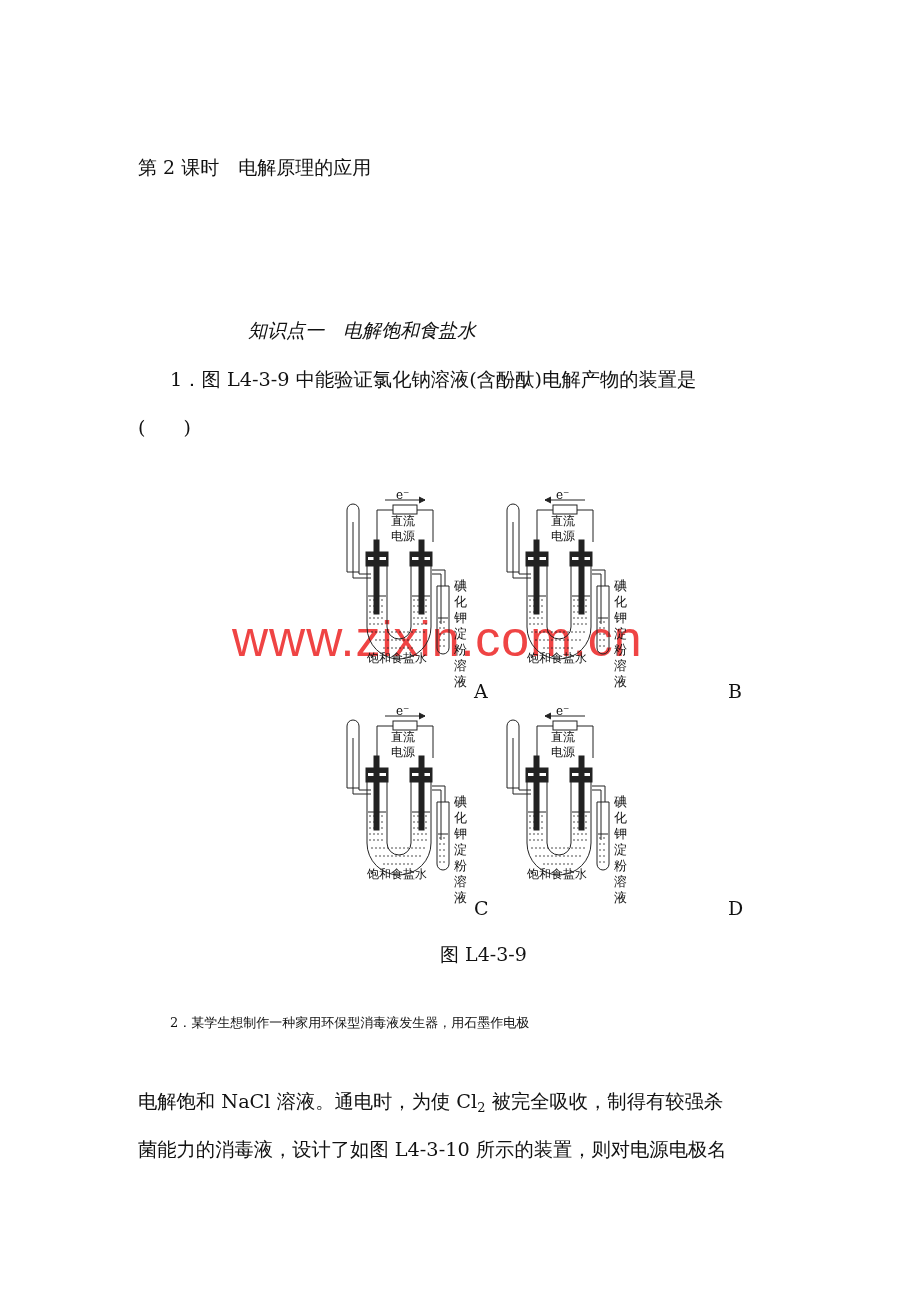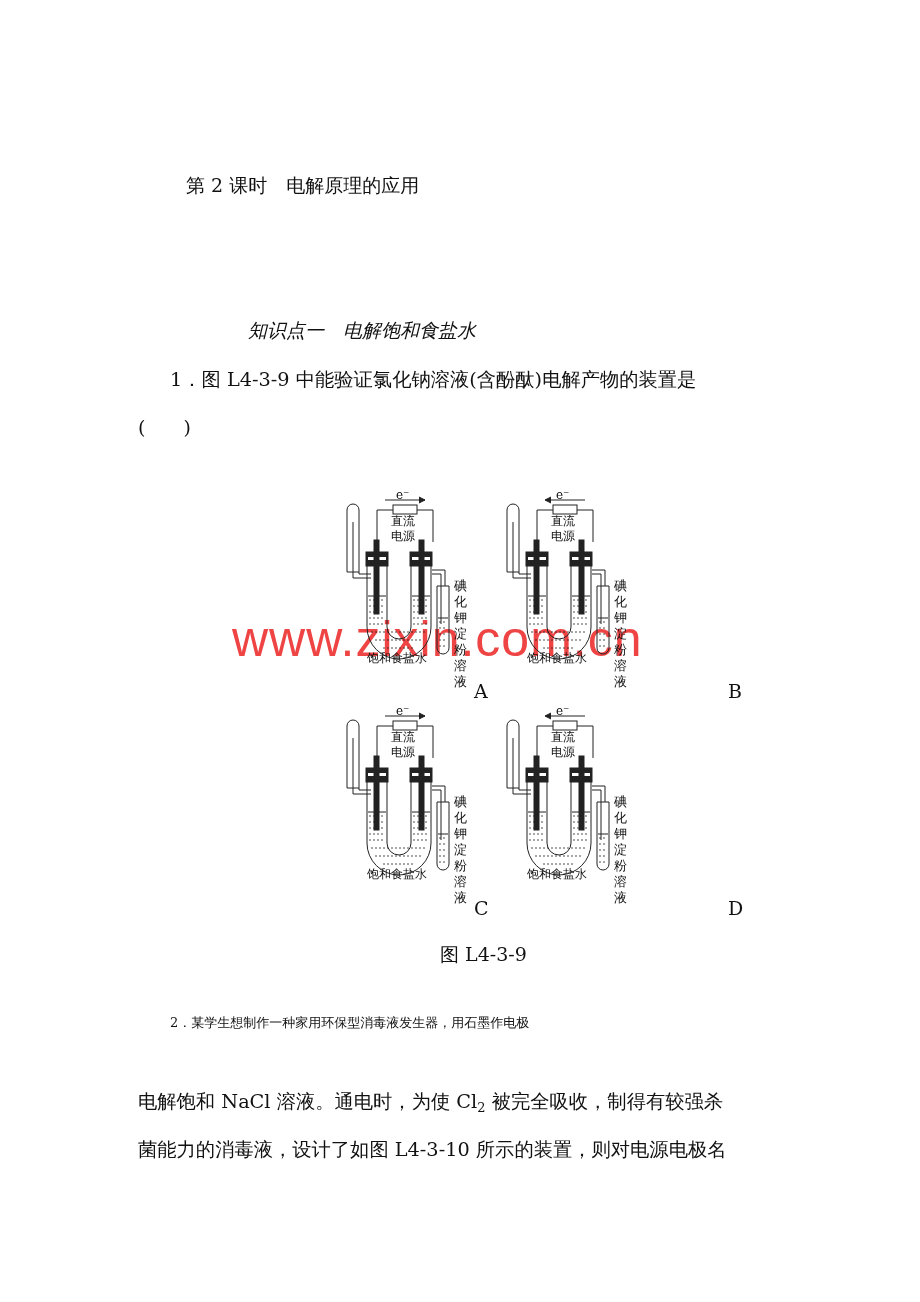--- a/index.html
+++ b/index.html
@@ -10,21 +10,21 @@
   .diagram { position:absolute; width:140px; height:180px; }
   .watermark { position:absolute; left:232px; top:610px; font-family:"Liberation Sans",sans-serif;
                font-size:50px; color:#ef4444; letter-spacing:1px; }
   .vlabel { position:absolute; font-size:13px; line-height:16px; width:14px; text-align:left; }
   .hlabel { position:absolute; font-size:12px; white-space:nowrap; }
   .psu { position:absolute; font-size:12px; line-height:15px; width:28px; text-align:left; }
 </style>
 </head>
 <body>
 
-<div class="t" style="left:138px; top:176px;margin-left:48px;">第 2 课时　电解原理的应用</div>
+<div class="t" style="left:138px; top:158px;">第 2 课时　电解原理的应用</div>
 <div class="t" style="left:248px; top:321px;font-style:italic;">知识点一　电解饱和食盐水</div>
 <div class="t" style="left:170px; top:370px; font-size:19.3px;">1．图 L4-3-9 中能验证氯化钠溶液(含酚酞)电解产物的装置是</div>
 <div class="t" style="left:138px; top:418px;">(　　)</div>
 
 <div class="watermark">www.zixin.com.cn</div>
 
 <div class="diagram" style="left:333px; top:492px;">
   <svg width="140" height="180" viewBox="0 0 140 180">
     <g stroke="#222" fill="none" stroke-width="1">
 

